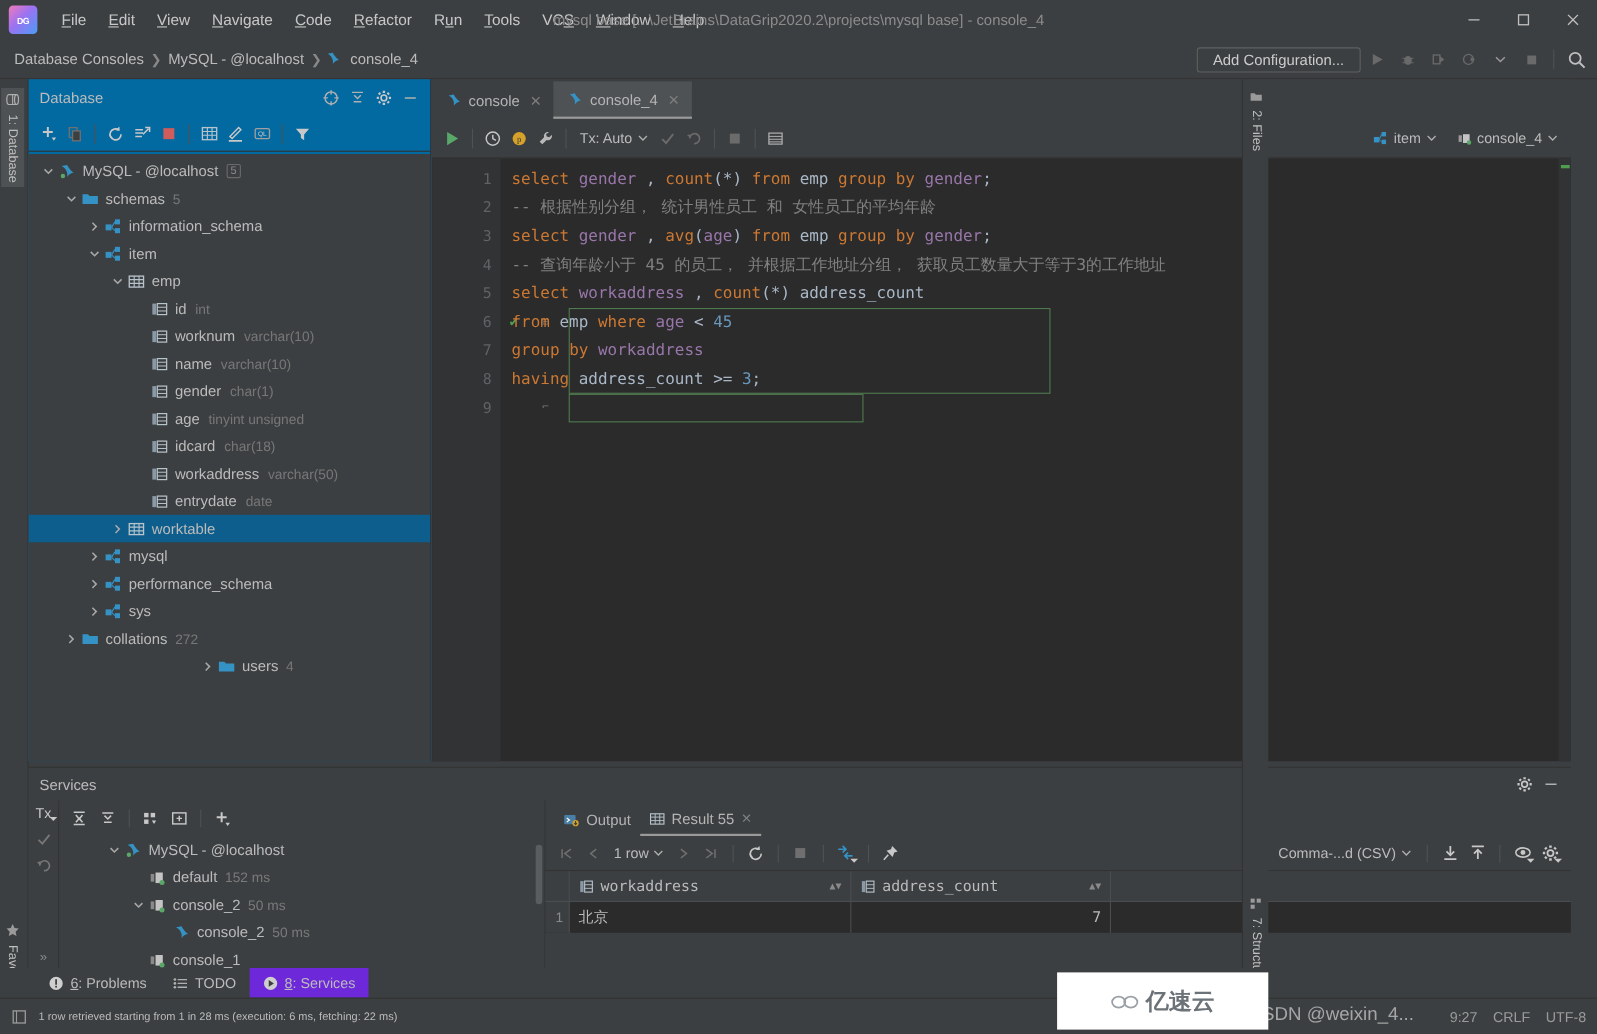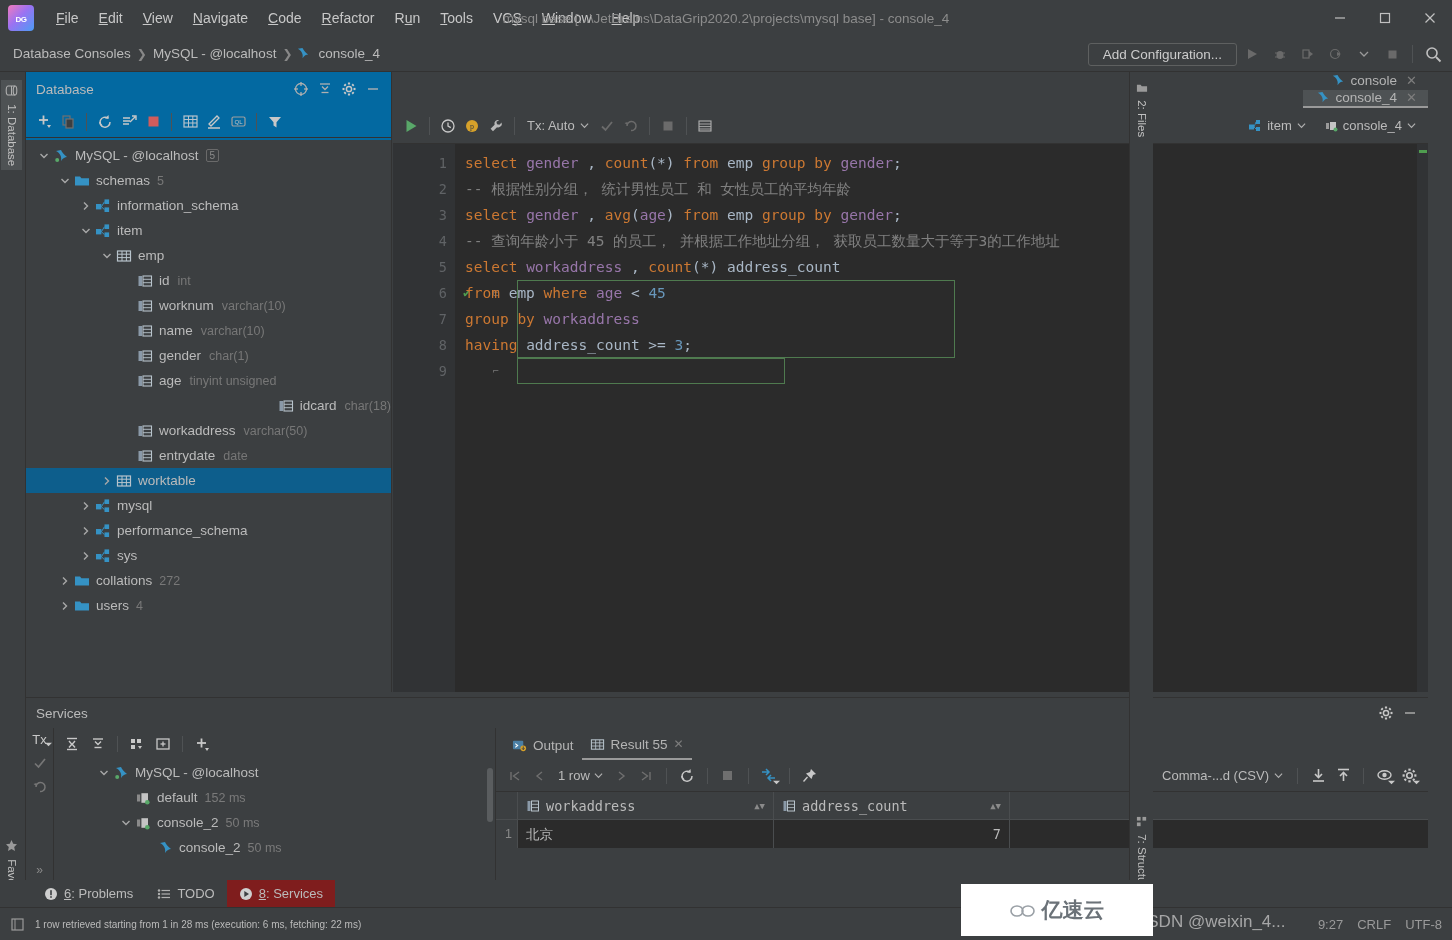--- a/index.html
+++ b/index.html
@@ -69,21 +69,21 @@
   .tico{ width:18px; display:flex; align-items:center; justify-content:center;
     margin-right:5px; flex:none;}
   .tsub{ color:#777777; margin-left:8px; font-size:12.5px;}
   .tcount{ color:#787878; margin-left:7px; font-size:12.5px;}
   .badge-n{ border:1px solid #6a6a6a; border-radius:2px; color:#8a8a8a;
     font-size:10px; padding:0px 3px; margin-left:7px;}
 
   
   .editor{ position:absolute; left:393px; top:72px; width:1035px; height:620px;
     background:#3c3f41; }
-  .etabs{ height:36px; display:flex; align-items:flex-end; background:#3c3f41;flex-direction:column;}
+  .etabs{ height:36px; display:flex; align-items:flex-end; background:#3c3f41;}
   .etab{ height:34px; display:flex; align-items:center; padding:0 8px 0 12px;
     font-size:13.5px; color:#b4b4b4; cursor:default; gap:6px;}
   .etab.active{ background:#4e5254; border-bottom:2px solid #9a9a9a;}
   .etab .x{ color:#7e7e7e; font-size:13px; padding:0 3px;}
   .etoolbar{ height:36px; display:flex; align-items:center; padding:0 6px;
     background:#3c3f41; border-bottom:1px solid #323232;}
   .etoolbar .tsep{ width:1px; height:18px; background:#4f5254; margin:0 6px;}
   .tx-sel{ display:flex; align-items:center; gap:5px; padding:2px 6px;
     color:#bbbbbb; font-size:13px; cursor:default;}
   .etool-right{ margin-left:auto; display:flex; align-items:center; gap:6px;}
@@ -162,21 +162,21 @@
     border-right:1px solid #4a4d4f;}
   .gcell{ padding:0 8px; line-height:28px; font-size:13.5px; color:#bbbbbb;
     border-right:1px solid #4a4d4f; font-family:"DejaVu Sans Mono", monospace;}
   .gcell.num{ text-align:right; color:#bbbbbb;}
 
   
   .btmbar{ position:absolute; left:0; bottom:33px; width:1452px; height:27px;
     background:#3c3f41; display:flex; align-items:center; padding-left:32px;}
   .btab{ height:27px; display:flex; align-items:center; gap:6px; padding:0 12px;
     font-size:13px; color:#bbbbbb; cursor:default;}
-  .btab.active{ background:#7f1d1d; }
+  .btab.active{ background:#6d28d9; }
   .btab u{ text-decoration:underline; }
 
   
   .statusbar{ position:absolute; left:0; bottom:0; width:1452px; height:33px;
     background:#3c3f41; display:flex; align-items:center; padding:0 10px;
     border-top:1px solid #323232;}
   .status-msg{ font-size:10px; color:#bbbbbb; margin-left:10px;}
   .status-right{ margin-left:auto; display:flex; align-items:center; gap:14px;
     font-size:13px; color:#9a9a9a;}
   .green-badge{ position:absolute; right:105px; bottom:34px; width:18px; height:18px;
@@ -565,21 +565,21 @@
             <svg width="16" height="16" viewBox="0 0 16 16">
               <rect x="1.5" y="3" width="3.5" height="10" fill="#8a99a8"></rect>
               <rect x="6" y="3" width="8.5" height="10" fill="none" stroke="#b8c4cc" stroke-width="1.1"></rect>
               <line x1="6" y1="6.3" x2="14.5" y2="6.3" stroke="#b8c4cc" stroke-width="0.9"></line>
               <line x1="6" y1="9.7" x2="14.5" y2="9.7" stroke="#b8c4cc" stroke-width="0.9"></line>
             </svg>
           </span>
           <span>age</span>
           <span class="tsub">tinyint unsigned</span>
         </div>
-        <div class="trow" style="padding-left: 94px; justify-content: flex-end;">
+        <div class="trow" style="padding-left: 94px;">
           <span class="arrow"></span>
           <span class="tico">
             <svg width="16" height="16" viewBox="0 0 16 16">
               <rect x="1.5" y="3" width="3.5" height="10" fill="#8a99a8"></rect>
               <rect x="6" y="3" width="8.5" height="10" fill="none" stroke="#b8c4cc" stroke-width="1.1"></rect>
               <line x1="6" y1="6.3" x2="14.5" y2="6.3" stroke="#b8c4cc" stroke-width="0.9"></line>
               <line x1="6" y1="9.7" x2="14.5" y2="9.7" stroke="#b8c4cc" stroke-width="0.9"></line>
             </svg>
           </span>
           <span>idcard</span>
@@ -683,21 +683,21 @@
             </svg>
           </span>
           <span class="tico">
             <svg width="16" height="16" viewBox="0 0 16 16">
               <path d="M1 3.5 L6 3.5 L7.4 5.2 L15 5.2 L15 12.5 L1 12.5 Z" fill="#3592c4"></path>
             </svg>
           </span>
           <span>collations</span>
           <span class="tcount">272</span>
         </div>
-        <div class="trow" style="padding-left: 31px;">
+        <div class="trow" style="padding-left: 31px; justify-content: center;">
           <span class="arrow">
             <svg width="10" height="10" viewBox="0 0 10 10">
               <path d="M3 1.5 L6.5 5 L3 8.5" fill="none" stroke="#a8a8a8" stroke-width="1.4"></path>
             </svg>
           </span>
           <span class="tico">
             <svg width="16" height="16" viewBox="0 0 16 16">
               <path d="M1 3.5 L6 3.5 L7.4 5.2 L15 5.2 L15 12.5 L1 12.5 Z" fill="#3592c4"></path>
             </svg>
           </span>
@@ -978,20 +978,31 @@
             <div class="srow" style="padding-left: 86px;">
               <span class="arrow"></span>
               <span class="tico">
                 <svg width="16" height="16" viewBox="0 0 16 16">
                   <path d="M3 3 C7 5 9 9 8 13 C10 10 12 9 14 9 C11 7 9 4 8 2 Z" fill="#3592c4"></path>
                 </svg>
               </span>
               <span>console_2</span>
               <span class="sms">50 ms</span>
             </div>
+            <div class="srow" style="padding-left: 64px;">
+              <span class="arrow"></span>
+              <span class="tico">
+                <svg width="16" height="16" viewBox="0 0 16 16">
+                  <rect x="2" y="4.5" width="3.2" height="7" fill="#8a8a8a"></rect>
+                  <rect x="6.4" y="3.2" width="6.6" height="9.6" fill="#c4c4c4"></rect>
+                  <circle cx="12.3" cy="12.2" r="2.3" fill="#59a869"></circle>
+                </svg>
+              </span>
+              <span>console_1</span>
+            </div>
           </div>
         <div style="position:absolute;right:2px;top:40px;width:6px;height:54px;background:#5a5d5f;border-radius:3px;"></div>
       </div>
       <div class="svc-right">
         <div class="rtabs">
           <div class="rtab">
             <span>
               <svg width="15" height="15" viewBox="0 0 16 16">
                   <rect x="1" y="3" width="11" height="9" rx="1" fill="#4a7fa5"></rect>
                   <path d="M3.5 6 L6 8 L3.5 10" fill="none" stroke="#fff" stroke-width="1.2"></path>

